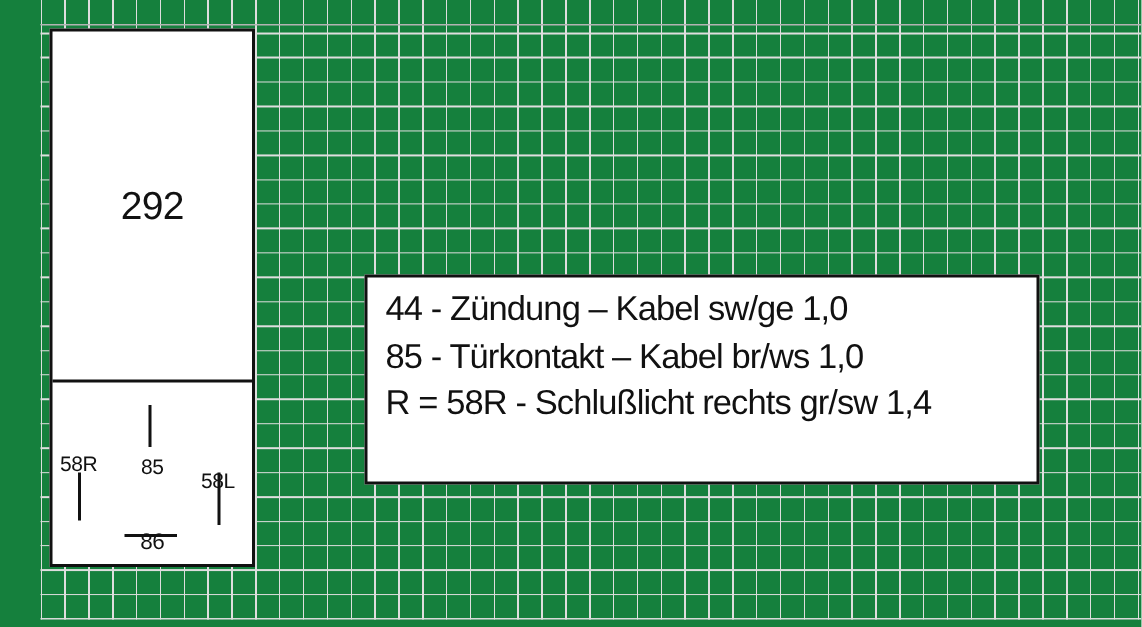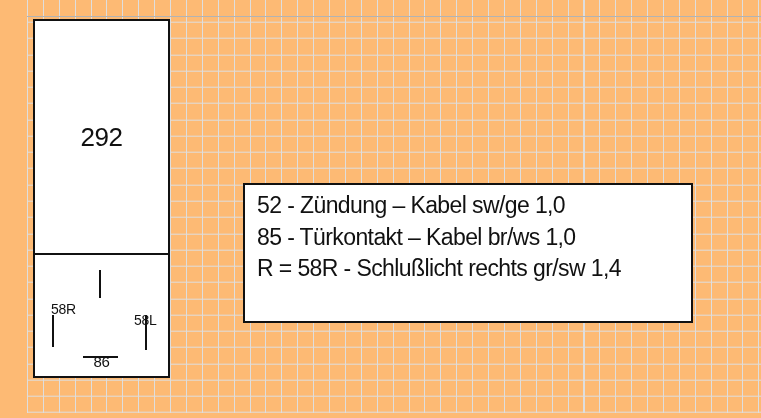--- a/index.html
+++ b/index.html
@@ -5,21 +5,21 @@
   * { margin: 0; padding: 0; box-sizing: border-box; }
   html, body { background: #ffffff; }
   body {
     font-family: "Liberation Sans", sans-serif;
     color: #111111;
   }
   .canvas {
     position: relative;
     width: 761px;
     height: 418px;
-    background: #fdba74;
+    background: #15803d;
     overflow: hidden;
   }
   
   .grid-v {
     position: absolute;
     left: 27px; top: 0;
     width: 734px; height: 413px;
     background-image: repeating-linear-gradient(
       to right, #dedede 0px, #dedede 1px, transparent 1px, transparent 15.9px);
     z-index: 1;
@@ -72,21 +72,21 @@
   .lead-85  { left: 64px;  top: 249px; height: 28px; }
   .lead-58r { left: 17px;  top: 294px; height: 32px; }
   .lead-58l { left: 110px; top: 294px; height: 35px; }
   .pin-label {
     position: absolute;
     font-size: 14px;
     line-height: 15px;
     letter-spacing: -0.3px;
     white-space: nowrap;
   }
-  .label-58r { left: 16px;  top: 281px; }
+  .label-58r { left: 5px;  top: 281px; }
   .label-85  { left: 0; right: 0; top: 283px; text-align: center; }
   .label-58l { left: 99px; top: 292px; text-align: center; }
   .label-86  {
     left: 0; right: 0; top: 332px;
     text-align: center;
     font-size: 15px;
     line-height: 17px;
   }
   .underline-86 {
     position: absolute;
@@ -122,30 +122,31 @@
 
   <div class="relay-box">
     <div class="part-number">292</div>
 
     <div class="divider"></div>
 
     <div class="lead lead-85"></div>
 
     <div class="pin-label label-58r">58R</div>
 
+    <div class="pin-label label-85">85</div>
 
     <div class="pin-label label-58l">58L</div>
 
     <div class="lead lead-58r"></div>
     <div class="lead lead-58l"></div>
 
     <div class="pin-label label-86">86</div>
 
     <div class="underline-86"></div>
   </div>
 
   <div class="legend-box">
-    <div class="legend-line">52 - Zündung – Kabel sw/ge 1,0</div>
+    <div class="legend-line">44 - Zündung – Kabel sw/ge 1,0</div>
     <div class="legend-line">85 - Türkontakt – Kabel br/ws 1,0</div>
     <div class="legend-line">R = 58R - Schlußlicht rechts gr/sw 1,4</div>
   </div>
 
 </div>
 
 </body></html>

